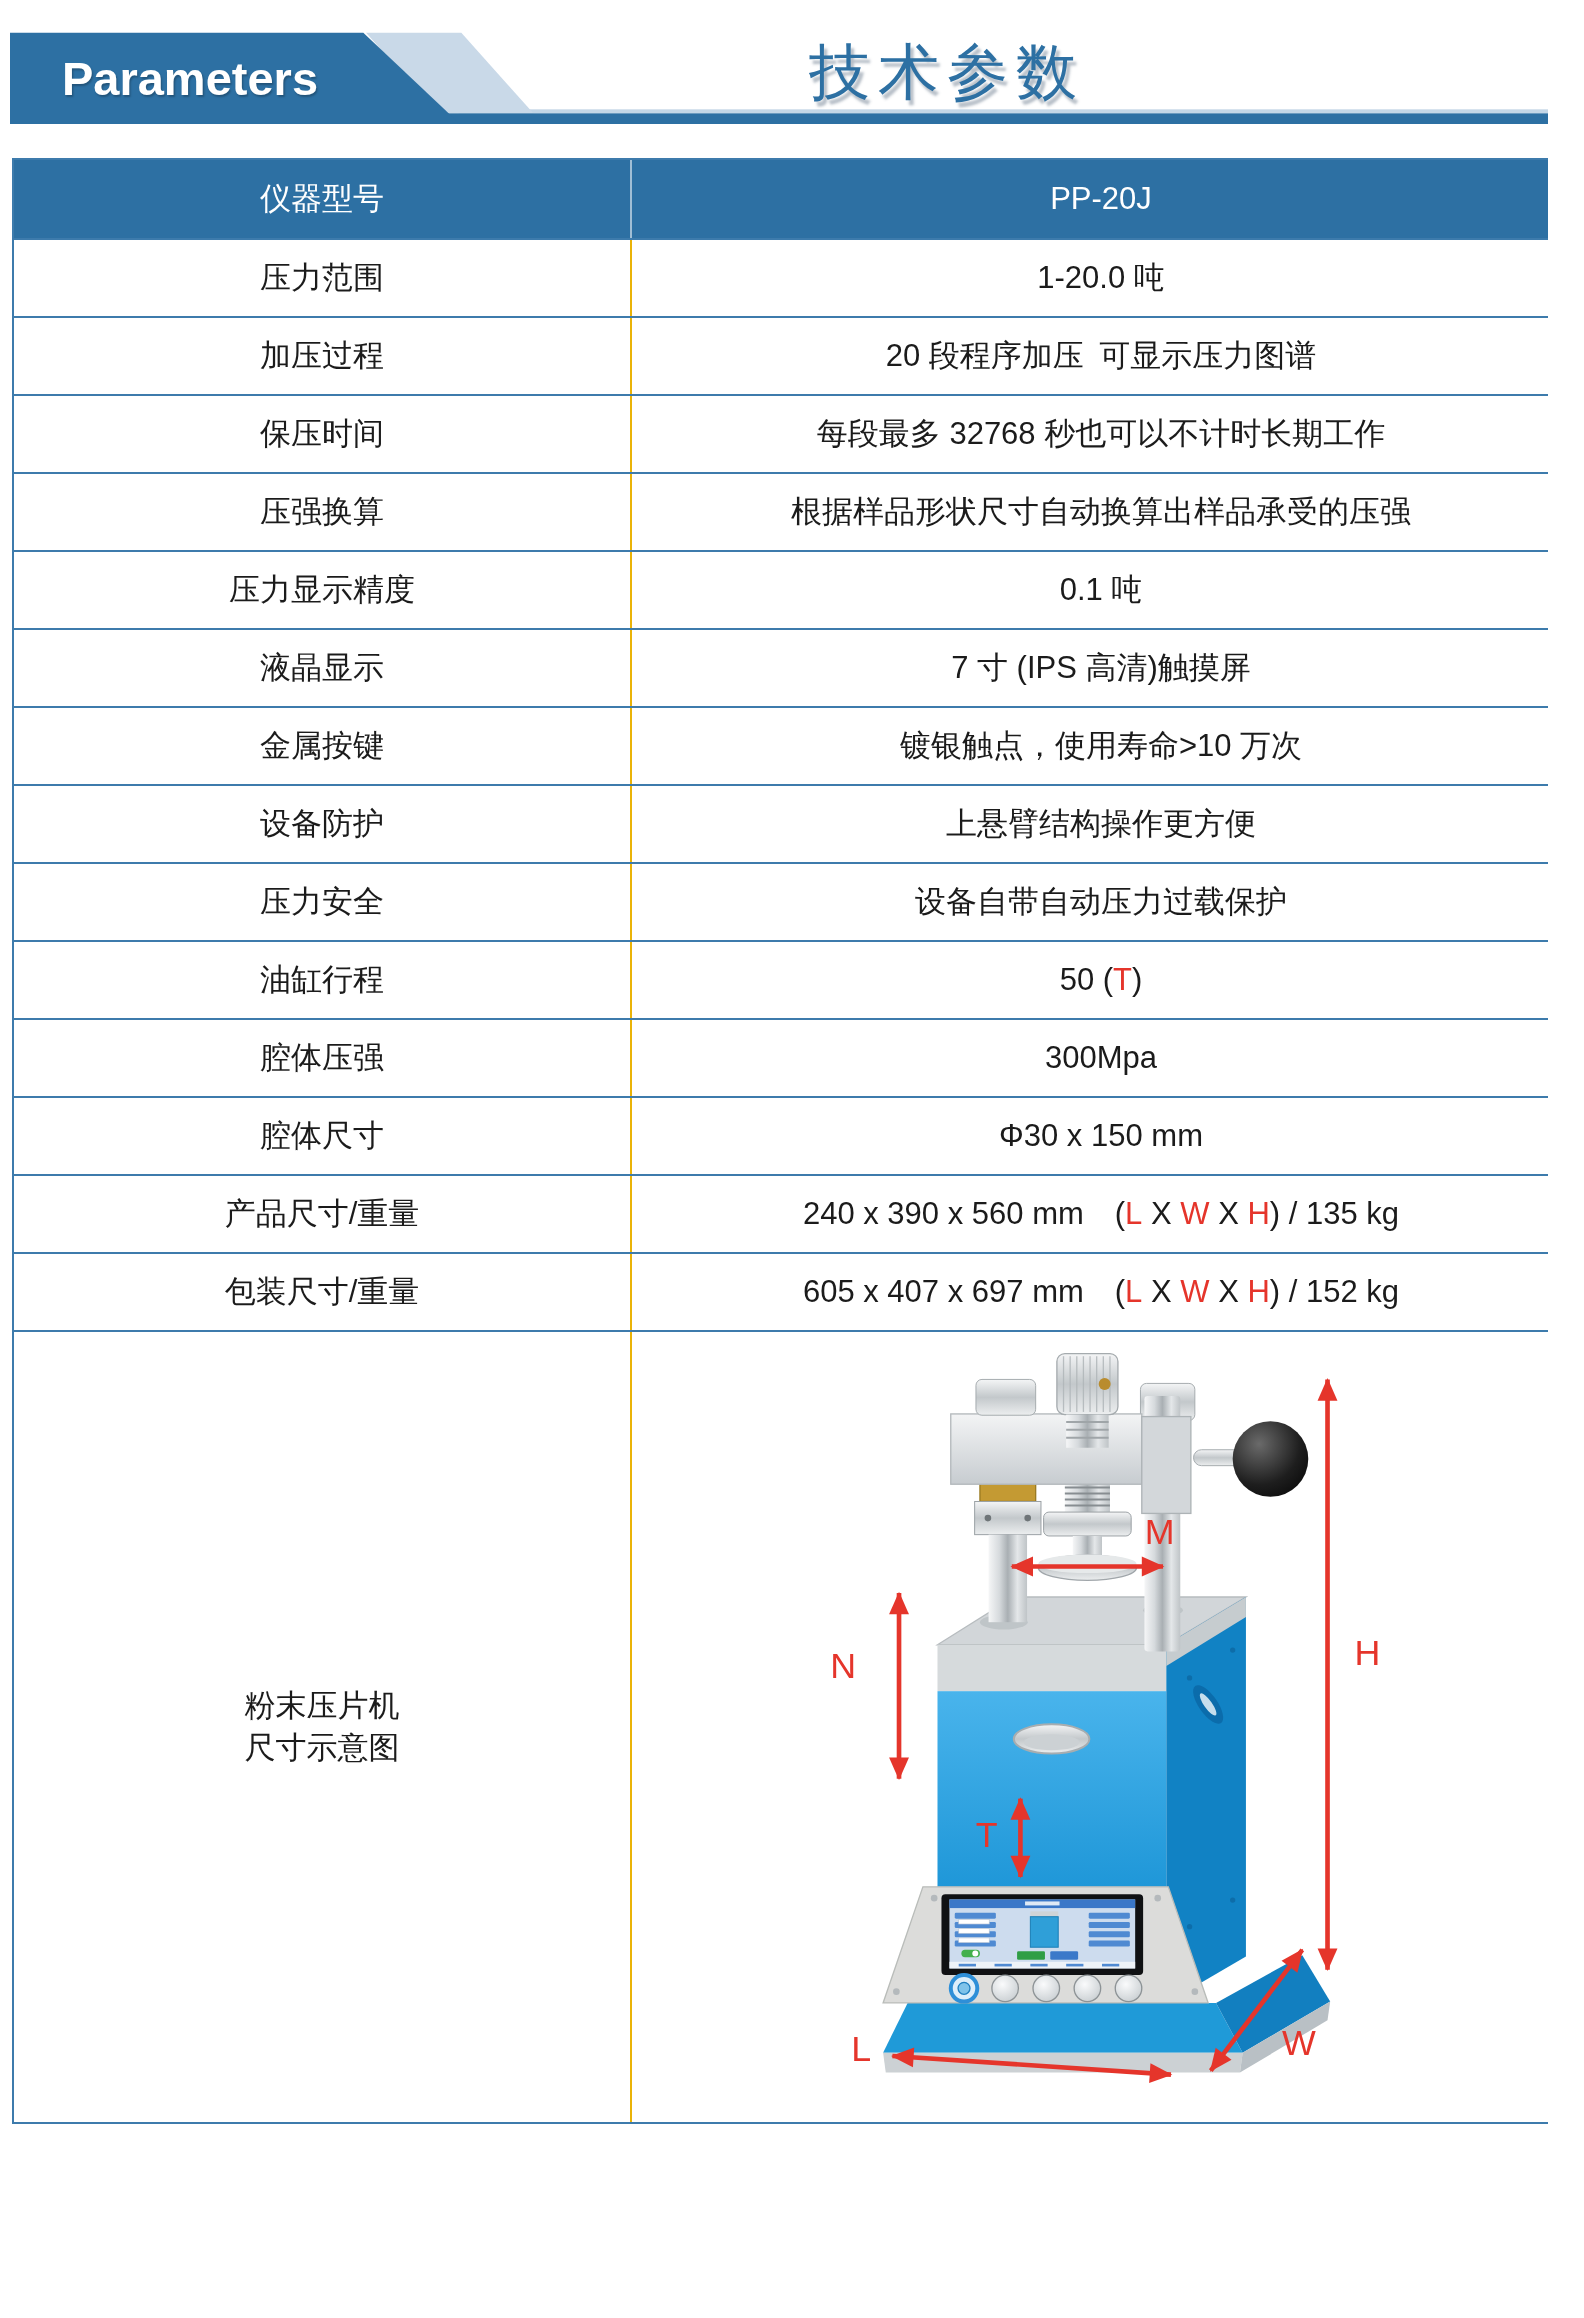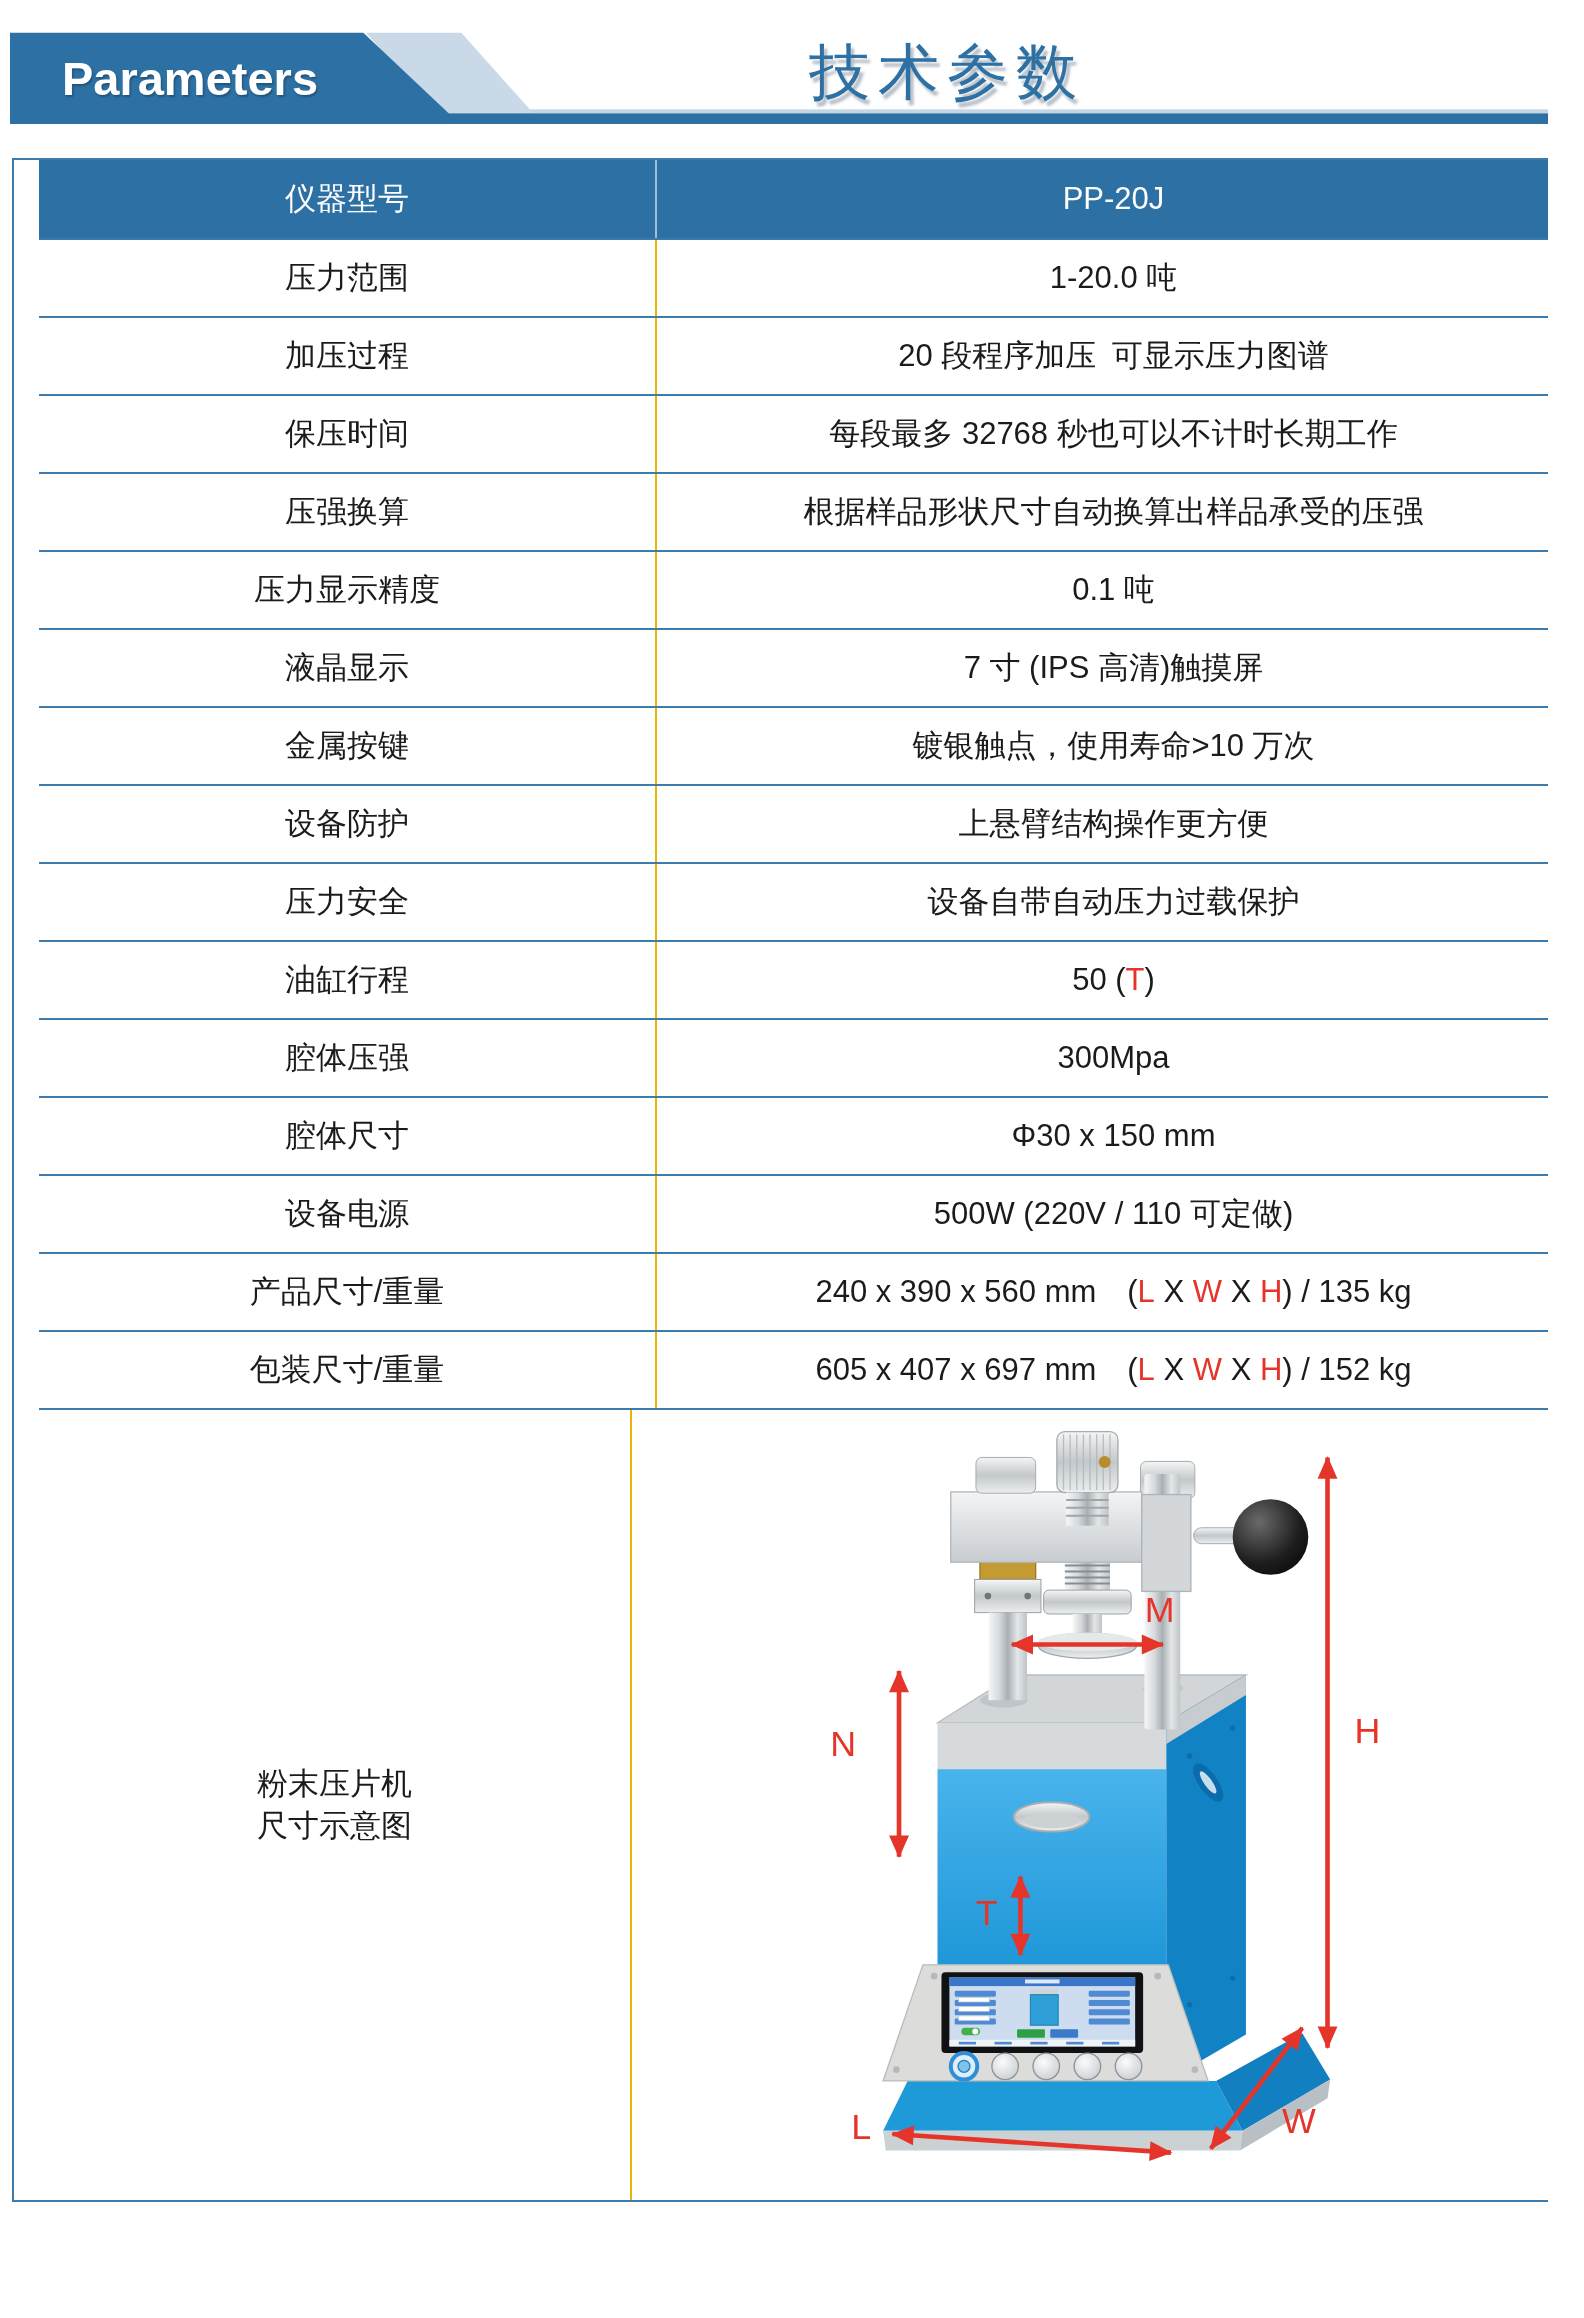--- a/index.html
+++ b/index.html
@@ -23,21 +23,20 @@
     display:flex;align-items:center;justify-content:center;
     color:#2d70a3;font-size:61px;font-weight:normal;letter-spacing:8px;
     text-shadow:3.3px 4.7px 2.7px rgba(45,70,95,0.35);
     white-space:nowrap;
   }
   
   .spec-table{
     position:absolute;left:12px;top:158px;width:1560px;
     border:2px solid #3d7bac;box-sizing:border-box;
     background:#ffffff;
-    padding-left:25px;
   }
   .t-row{display:flex;height:78px;box-sizing:border-box;border-top:2.7px solid #3d7bac;}
   .t-row.header{border-top:none;background:#2d70a3;}
   .t-row.image-row{height:792px;}
   .cell{display:flex;align-items:center;justify-content:center;box-sizing:border-box;}
   .cell.label{width:618px;border-right:2px solid #eab308;
     font-size:31px;color:#1b1b1b;text-align:center;}
   .cell.value{flex:1;font-size:31px;color:#1b1b1b;text-align:center;white-space:pre;}
   .t-row.header .cell.label{color:#ffffff;border-right:2px solid rgba(255,255,255,0.55);font-size:31px;}
   .t-row.header .cell.value{color:#ffffff;font-size:31px;}
@@ -107,24 +106,20 @@
       <div class="cell label">油缸行程</div>
       <div class="cell value"><span>50 (</span><span class="red">T</span><span>)</span></div>
     </div>
     <div class="t-row">
       <div class="cell label">腔体压强</div>
       <div class="cell value"><span>300Mpa</span></div>
     </div>
     <div class="t-row">
       <div class="cell label">腔体尺寸</div>
       <div class="cell value"><span>Φ30 x 150 mm</span></div>
-    </div>
-    <div class="t-row">
-      <div class="cell label">设备电源</div>
-      <div class="cell value"><span>500W (220V / 110 可定做)</span></div>
     </div>
     <div class="t-row">
       <div class="cell label">产品尺寸/重量</div>
       <div class="cell value"><span>240 x 390 x 560 mm (</span><span class="red">L</span><span> X </span><span class="red">W</span><span> X </span><span class="red">H</span><span>) / 135 kg</span></div>
     </div>
     <div class="t-row">
       <div class="cell label">包装尺寸/重量</div>
       <div class="cell value"><span>605 x 407 x 697 mm (</span><span class="red">L</span><span> X </span><span class="red">W</span><span> X </span><span class="red">H</span><span>) / 152 kg</span></div>
     </div>
 

